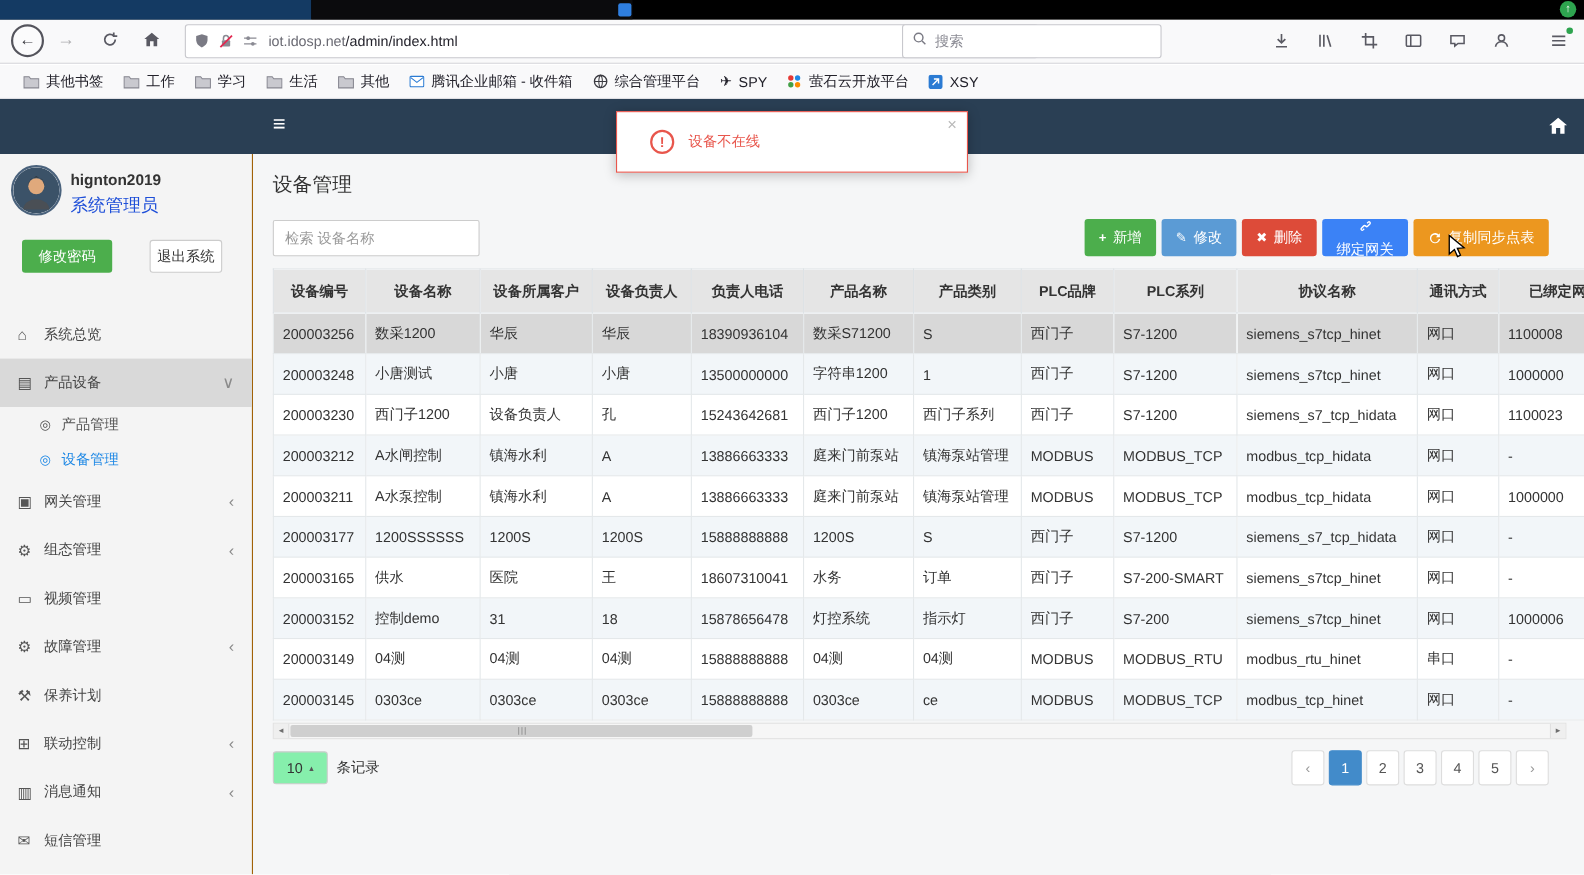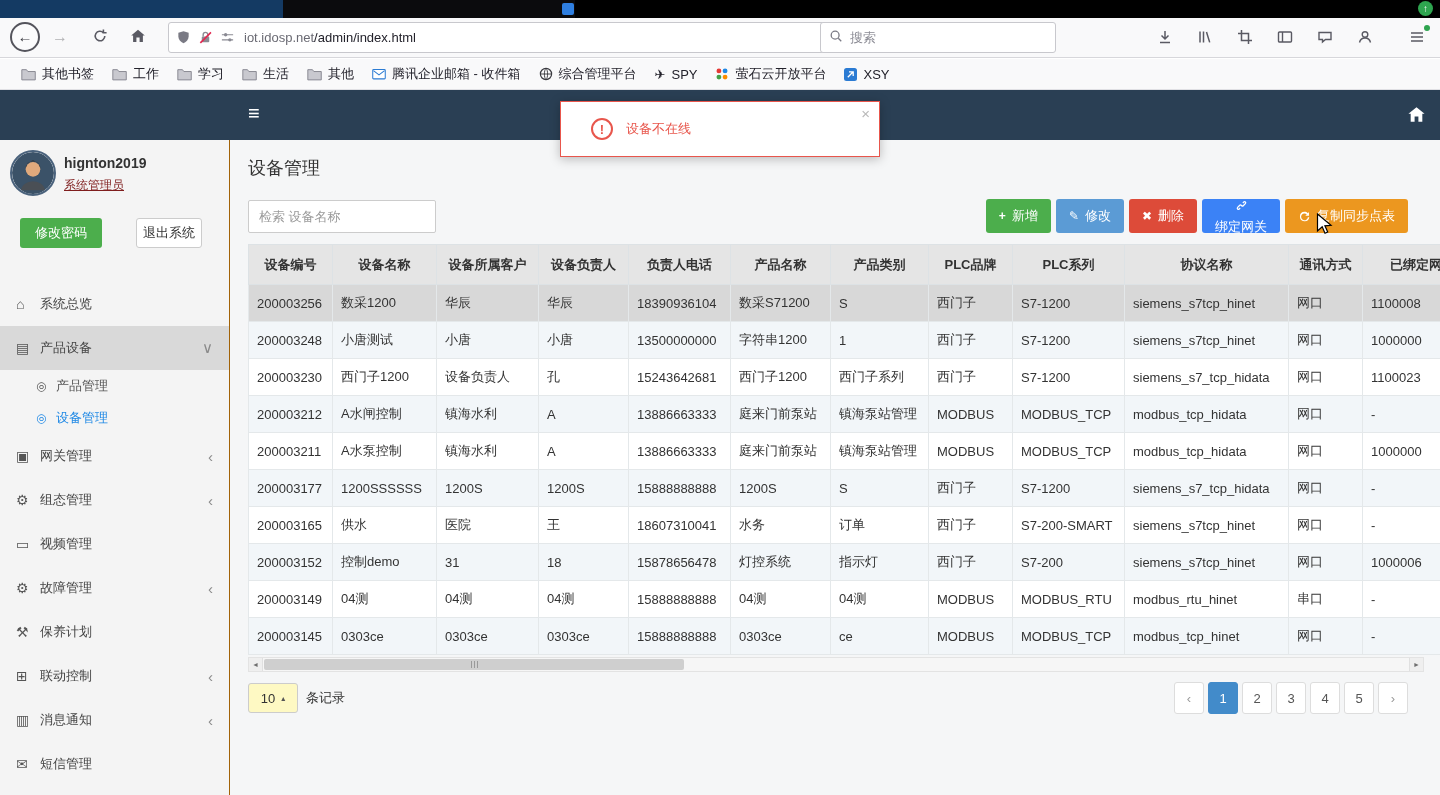--- a/index.html
+++ b/index.html
@@ -48,21 +48,21 @@
   
   .alert { position:absolute; left:560px; top:101px; width:320px; height:56px; background:#fff; border:1px solid #e8564c; box-shadow:0 2px 10px rgba(0,0,0,.25); z-index:10; display:flex; align-items:center; }
   .alert-ic { width:22px; height:22px; border:2px solid #e8564c; border-radius:50%; color:#e8564c; font-weight:bold; font-size:13px; line-height:19px; text-align:center; margin-left:30px; flex:none; }
   .alert-text { color:#e8564c; font-size:13px; margin-left:13px; }
   .alert-close { position:absolute; top:3px; right:9px; color:#b9b9b9; font-size:15px; }
 
   
   .sidebar { position:absolute; top:140px; left:0; width:230px; height:655px; background:#f4f4f4; border-right:1px solid #a16207; }
   .avatar { position:absolute; left:10px; top:10px; width:46px; height:46px; border-radius:50%; overflow:hidden; border:2px solid #4a627c; }
   .user-name { position:absolute; left:64px; top:15px; font-size:14px; font-weight:bold; color:#333; }
-  .user-role { position:absolute; left:64px; top:37px; font-size:12px; color:#7f1d1d;text-decoration:underline; }
+  .user-role { position:absolute; left:64px; top:37px; font-size:16px; color:#1d4ed8; }
   .btn-pwd { position:absolute; left:20px; top:78px; width:82px; height:30px; background:#4cae4c; color:#fff; font-size:13px; border:none; border-radius:3px; font-family:inherit; }
   .btn-logout { position:absolute; left:136px; top:78px; width:66px; height:30px; background:#fff; border:1px solid #ccc; color:#333; font-size:13px; border-radius:3px; font-family:inherit; }
   .menu { position:absolute; top:142px; left:0; width:100%; }
   .menu-item { height:44px; display:flex; align-items:center; padding:0 16px; font-size:13px; color:#444; }
   .menu-item .mi-icon { width:24px; font-size:14px; color:#555; flex:none; }
   .menu-item .chev { margin-left:auto; color:#8a8a8a; font-size:15px; }
   .menu-item.parent-open { background:#d9d9d9; }
   .menu-item.sub { height:32px; padding-left:36px; color:#555; }
   .menu-item.sub .mi-icon { width:20px; font-size:12px; }
   .menu-item.sub.active { color:#1e88e5; }
@@ -85,21 +85,21 @@
   table.device tbody tr.selected td { background:#d8d8d8; }
 
   .hscroll { position:absolute; left:18px; top:517px; width:1176px; height:15px; background:#f6f6f6; border:1px solid #e3e3e3; }
   .hs-arrow { position:absolute; top:0; width:14px; height:13px; color:#6f6f6f; font-size:7px; line-height:13px; text-align:center; background:#efefef; }
   .hs-arrow.left { left:0; border-right:1px solid #e0e0e0; }
   .hs-arrow.right { right:0; border-left:1px solid #e0e0e0; }
   .hs-thumb { position:absolute; left:15px; top:1px; width:420px; height:11px; background:#cfcfcf; border-radius:2px; }
   .hs-grip { position:absolute; left:50%; top:2px; width:1px; height:7px; background:#9a9a9a; box-shadow:-3px 0 0 #9a9a9a, 3px 0 0 #9a9a9a; }
 
   .pg-summary { position:absolute; left:18px; top:542px; height:32px; display:flex; align-items:center; gap:8px; font-size:13px; color:#333; }
-  .pg-size { width:50px; height:30px; border:1px solid #ccc; border-radius:3px; background:#fef9c3; display:flex; align-items:center; justify-content:center; gap:6px; color:#333; }
+  .pg-size { width:50px; height:30px; border:1px solid #ccc; border-radius:3px; background:#86efac; display:flex; align-items:center; justify-content:center; gap:6px; color:#333; }
   .pg-size .caret { font-size:8px; color:#555; }
   .pg-pages { position:absolute; right:32px; top:542px; display:flex; gap:4px; }
   .pg-btn { min-width:30px; height:32px; border:1px solid #ddd; background:#fff; border-radius:3px; display:flex; align-items:center; justify-content:center; font-size:13px; color:#555; padding:0 9px; }
   .pg-btn.nav { color:#9a9a9a; }
   .pg-btn.active { background:#428bca; border-color:#428bca; color:#fff; }
 
   .cursor { position:absolute; left:1316px; top:213px; z-index:50; }
 </style>
 </head>
 <body>

